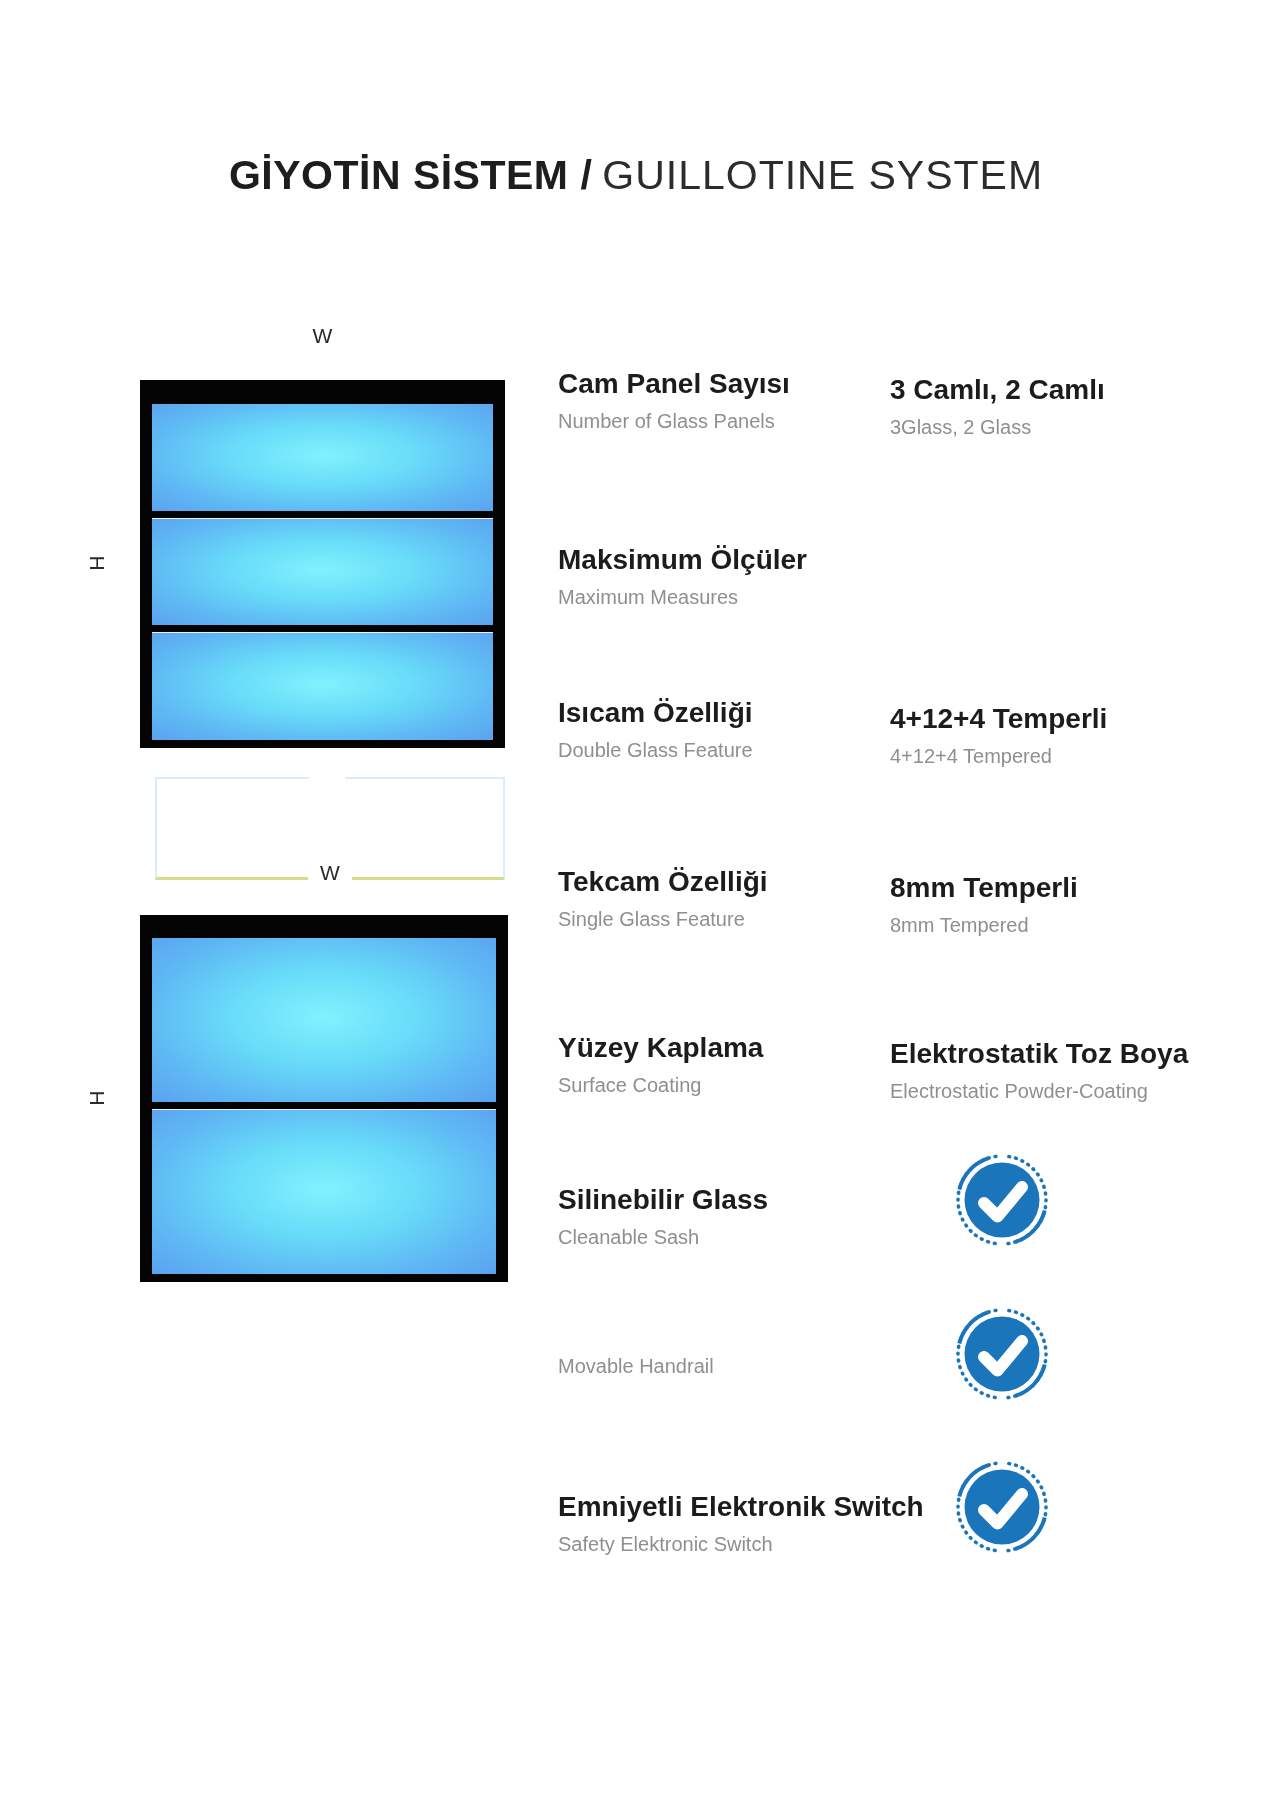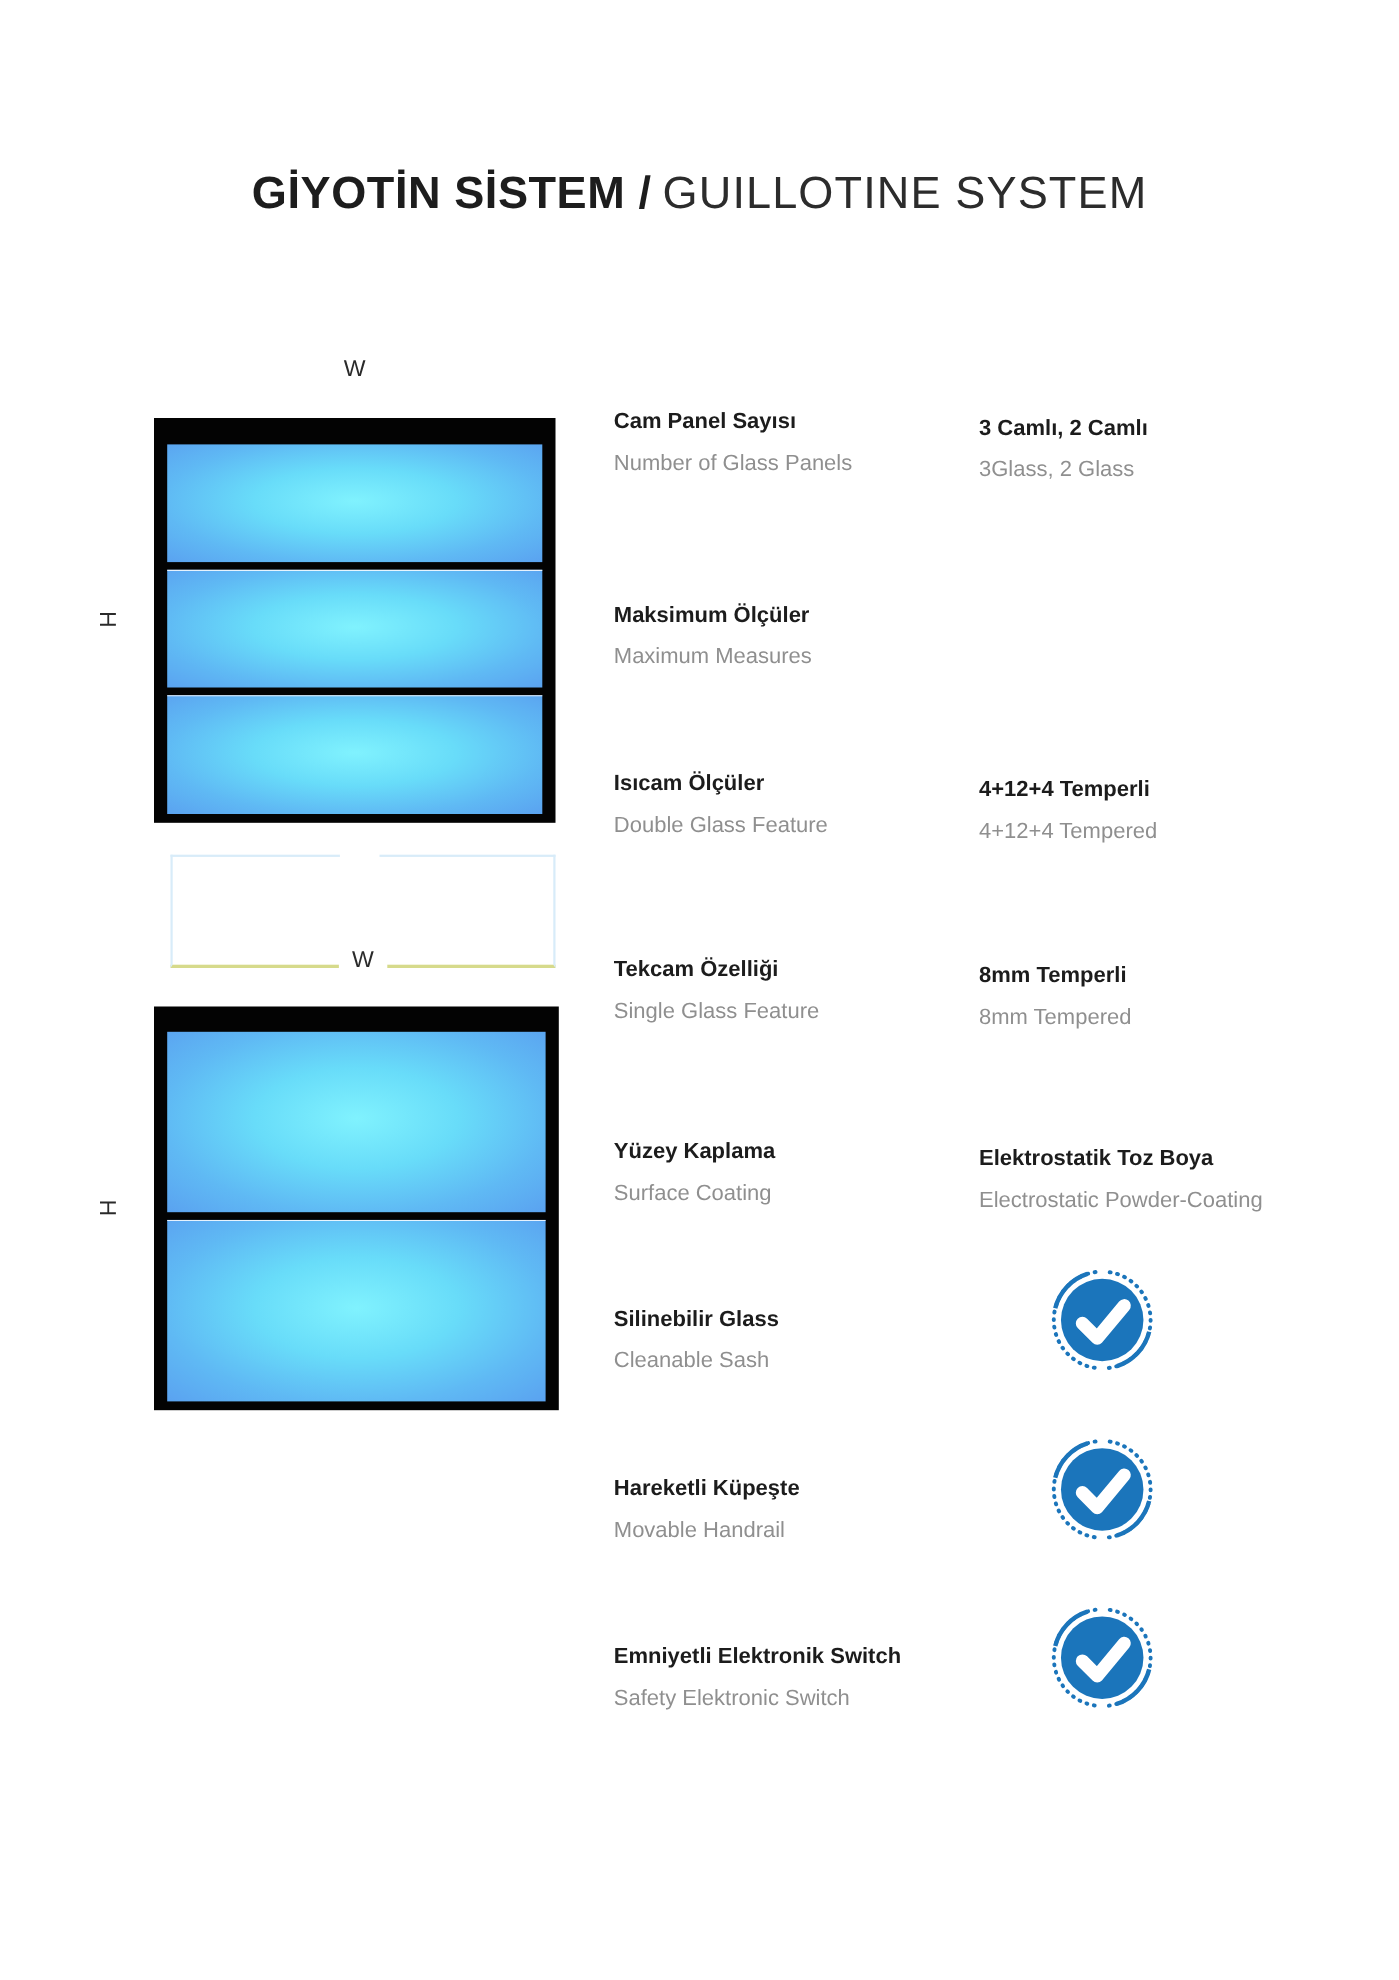--- a/index.html
+++ b/index.html
@@ -26,21 +26,21 @@
   .w2{left:330px;top:861px;transform:translateX(-50%);background:#ffffff;padding:0 12px;z-index:3;}
 
   
   .ghost{position:absolute;left:155px;top:777px;width:350px;height:103px;box-sizing:border-box;
          border-top:2px solid #d8ecf9;border-left:2px solid #d8ecf9;border-right:2px solid #d8ecf9;
          border-bottom:3px solid #d6da8b;}
   .ghost-notch{position:absolute;left:152px;top:-4px;width:36px;height:8px;background:#ffffff;}
 
   
   .spec-row{position:absolute;left:558px;width:660px;}
-  .spec-label-tr,.spec-value-tr{font-size:20px;font-weight:700;color:#1c1c1c;line-height:25px;white-space:nowrap;}
+  .spec-label-tr,.spec-value-tr{font-size:28px;font-weight:700;color:#1c1c1c;line-height:25px;white-space:nowrap;}
   .spec-label-en,.spec-value-en{font-size:20px;font-weight:400;color:#8f8f8f;line-height:24px;margin-top:13px;white-space:nowrap;}
   .spec-value{position:absolute;left:332px;top:6px;}
   .check-wrap{position:absolute;left:396px;top:-35px;width:96px;height:96px;}
 </style>
 </head>
 <body>
 
 <div class="page">
 
   <div class="title">
@@ -80,21 +80,21 @@
     </div>
       <div class="spec-row" style="top: 547px;">
       <div class="spec-label">
         <div class="spec-label-tr">Maksimum Ölçüler</div>
         <div class="spec-label-en">Maximum Measures</div>
       </div>
 
     </div>
       <div class="spec-row" style="top: 700px;">
       <div class="spec-label">
-        <div class="spec-label-tr">Isıcam Ölçüler</div>
+        <div class="spec-label-tr">Isıcam Özelliği</div>
         <div class="spec-label-en">Double Glass Feature</div>
       </div>
       <div class="spec-value">
         <div class="spec-value-tr">4+12+4 Temperli</div>
         <div class="spec-value-en">4+12+4 Tempered</div>
       </div>
 
     </div>
       <div class="spec-row" style="top: 869px;">
       <div class="spec-label">
@@ -136,21 +136,20 @@
           <circle cx="48" cy="48" r="44" fill="none" stroke="#ffffff" stroke-width="7" pathLength="360" stroke-dasharray="10 350" stroke-dashoffset="-85"></circle>
 
           <circle cx="48" cy="48" r="37.5" fill="#1b75bb"></circle>
 
           <path d="M30 51 L43.5 64.5 L68 35" fill="none" stroke="#ffffff" stroke-width="12" stroke-linecap="round" stroke-linejoin="round"></path>
         </svg>
       </div>
     </div>
       <div class="spec-row" style="top: 1341px;">
       <div class="spec-label">
-        <div class="spec-label-tr">Hareketli Küpeşte</div>
         <div class="spec-label-en">Movable Handrail</div>
       </div>
 
       <div class="check-wrap">
         <svg width="96" height="96" viewBox="0 0 96 96">
 
           <circle cx="48" cy="48" r="44" fill="none" stroke="#1b75bb" stroke-width="3.6" pathLength="360" stroke-dasharray="1 8" stroke-linecap="round" transform="rotate(-90 48 48)"></circle>
 
           <circle cx="48" cy="48" r="44" fill="none" stroke="#1b75bb" stroke-width="4" pathLength="360" stroke-dasharray="58 302" stroke-dashoffset="-14"></circle>
           <circle cx="48" cy="48" r="44" fill="none" stroke="#1b75bb" stroke-width="4" pathLength="360" stroke-dasharray="58 302" stroke-dashoffset="-194"></circle>

